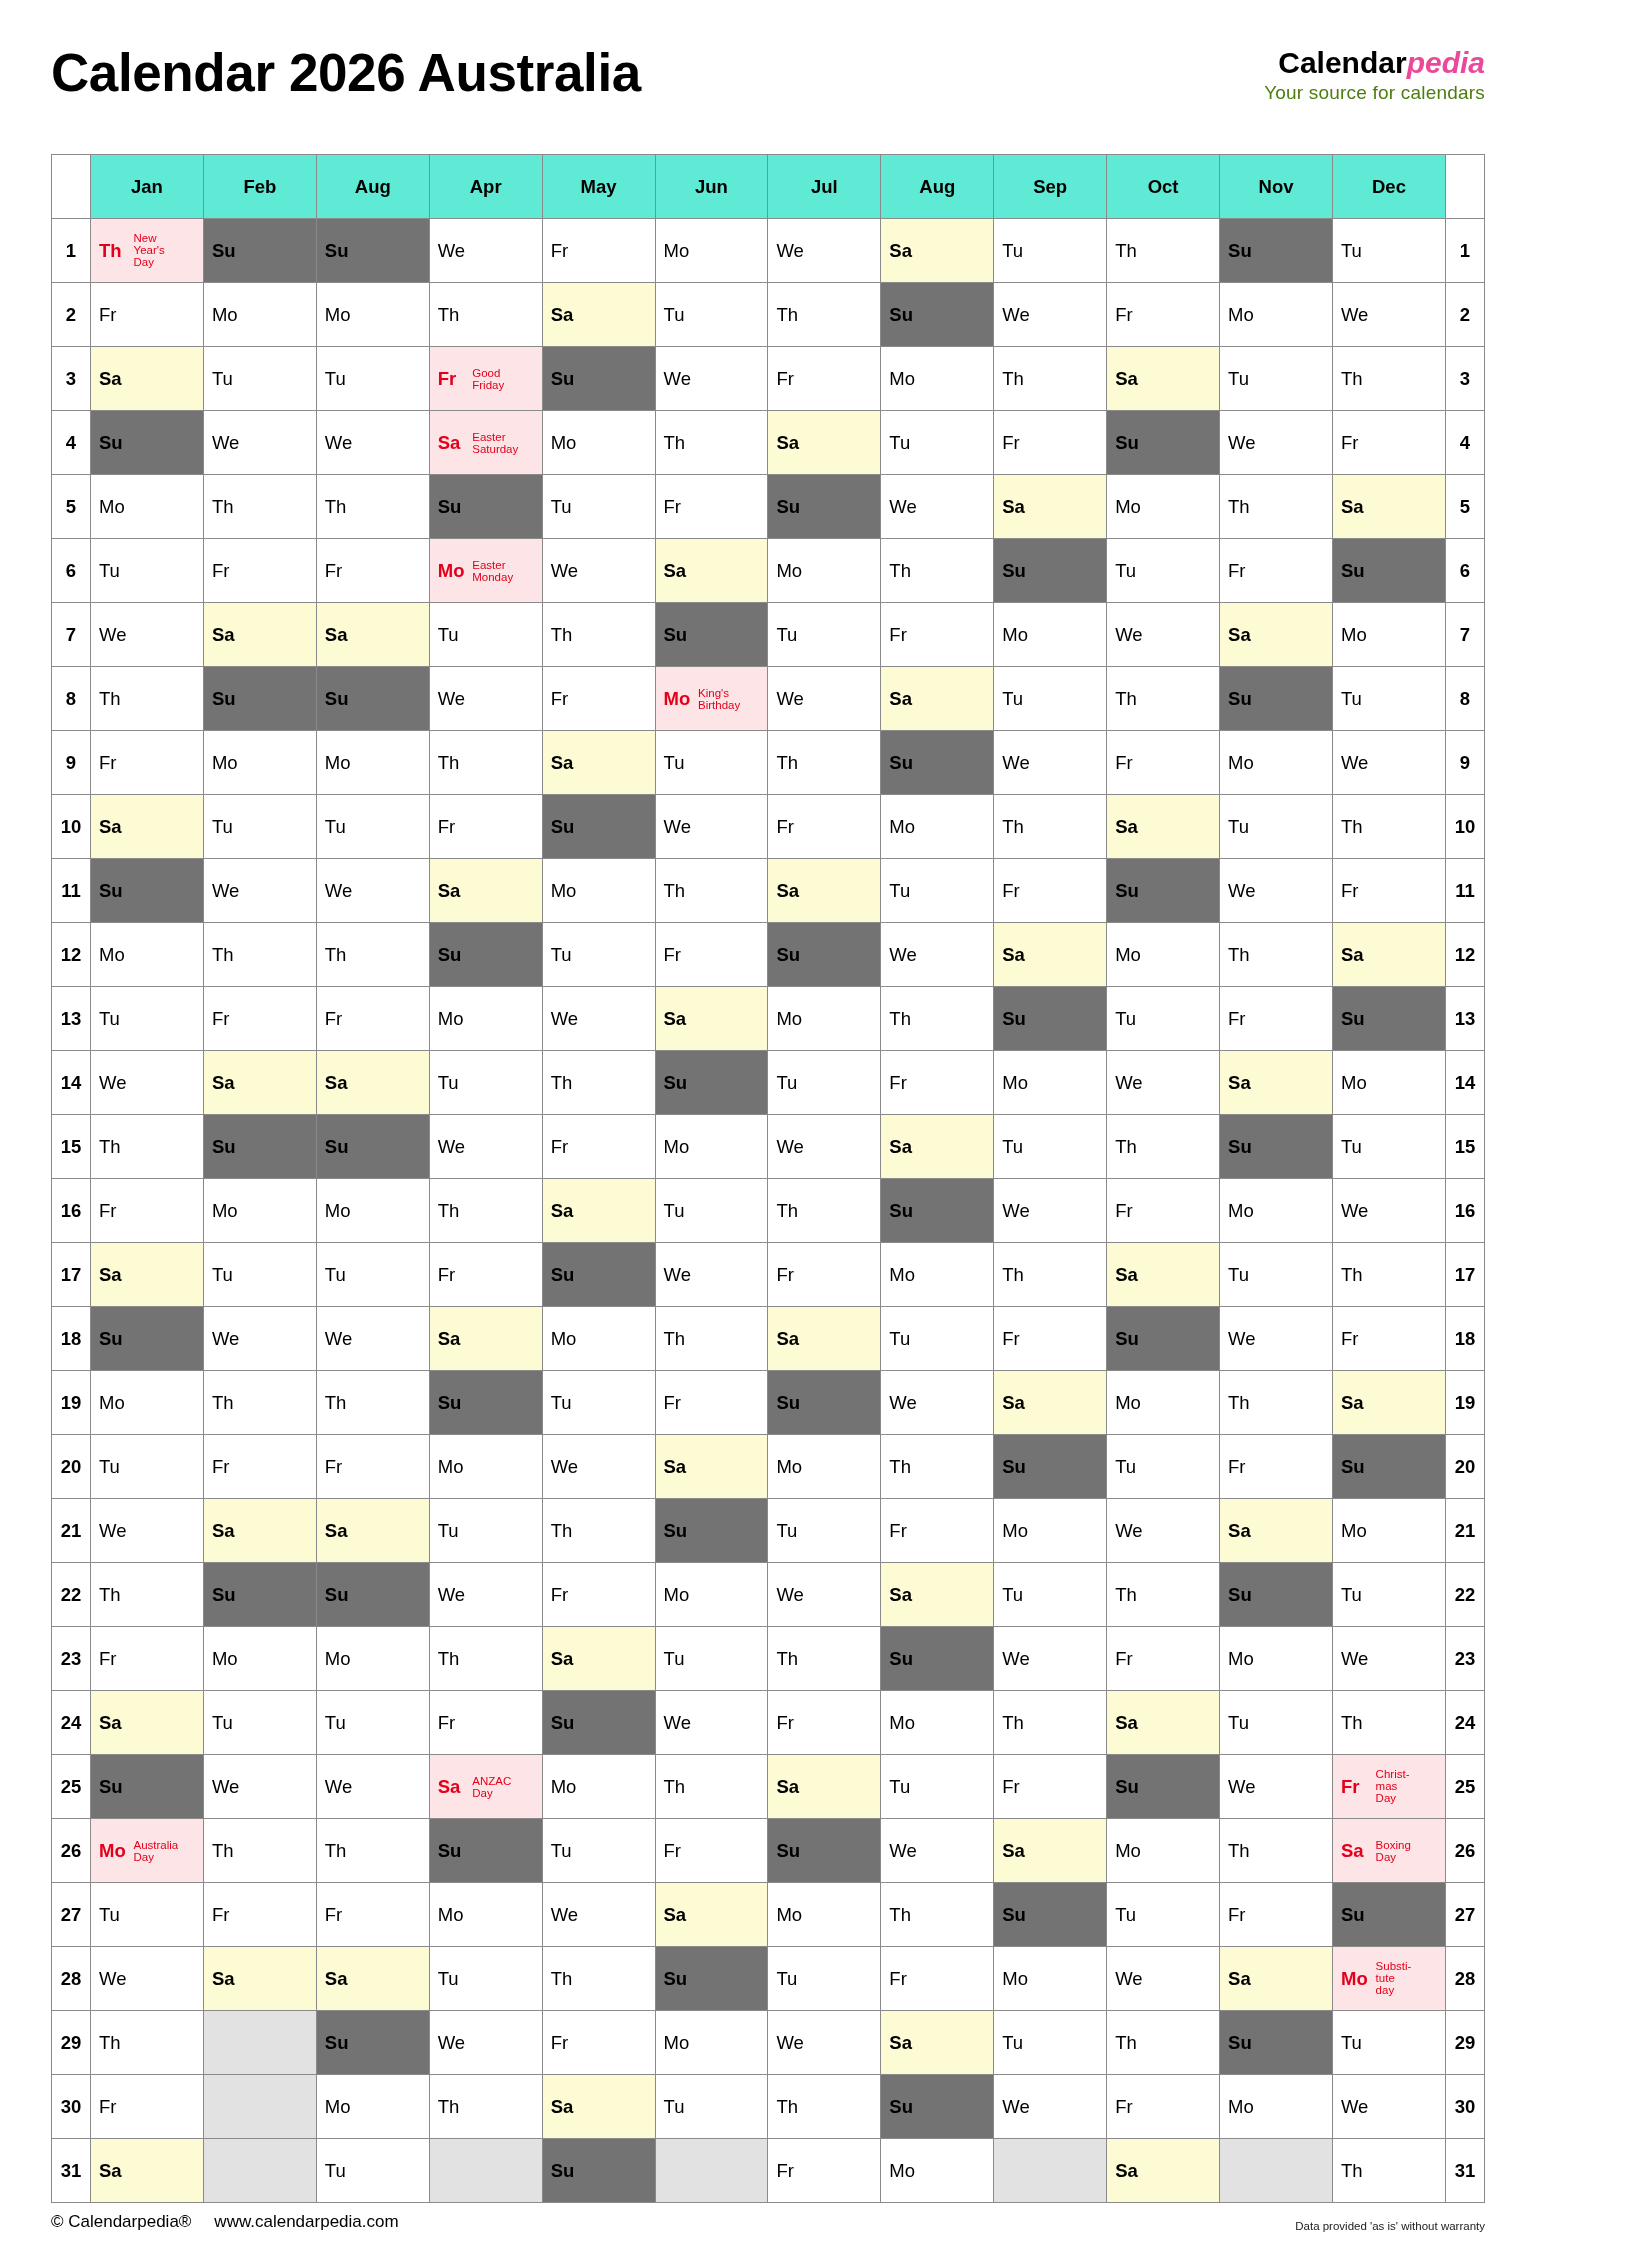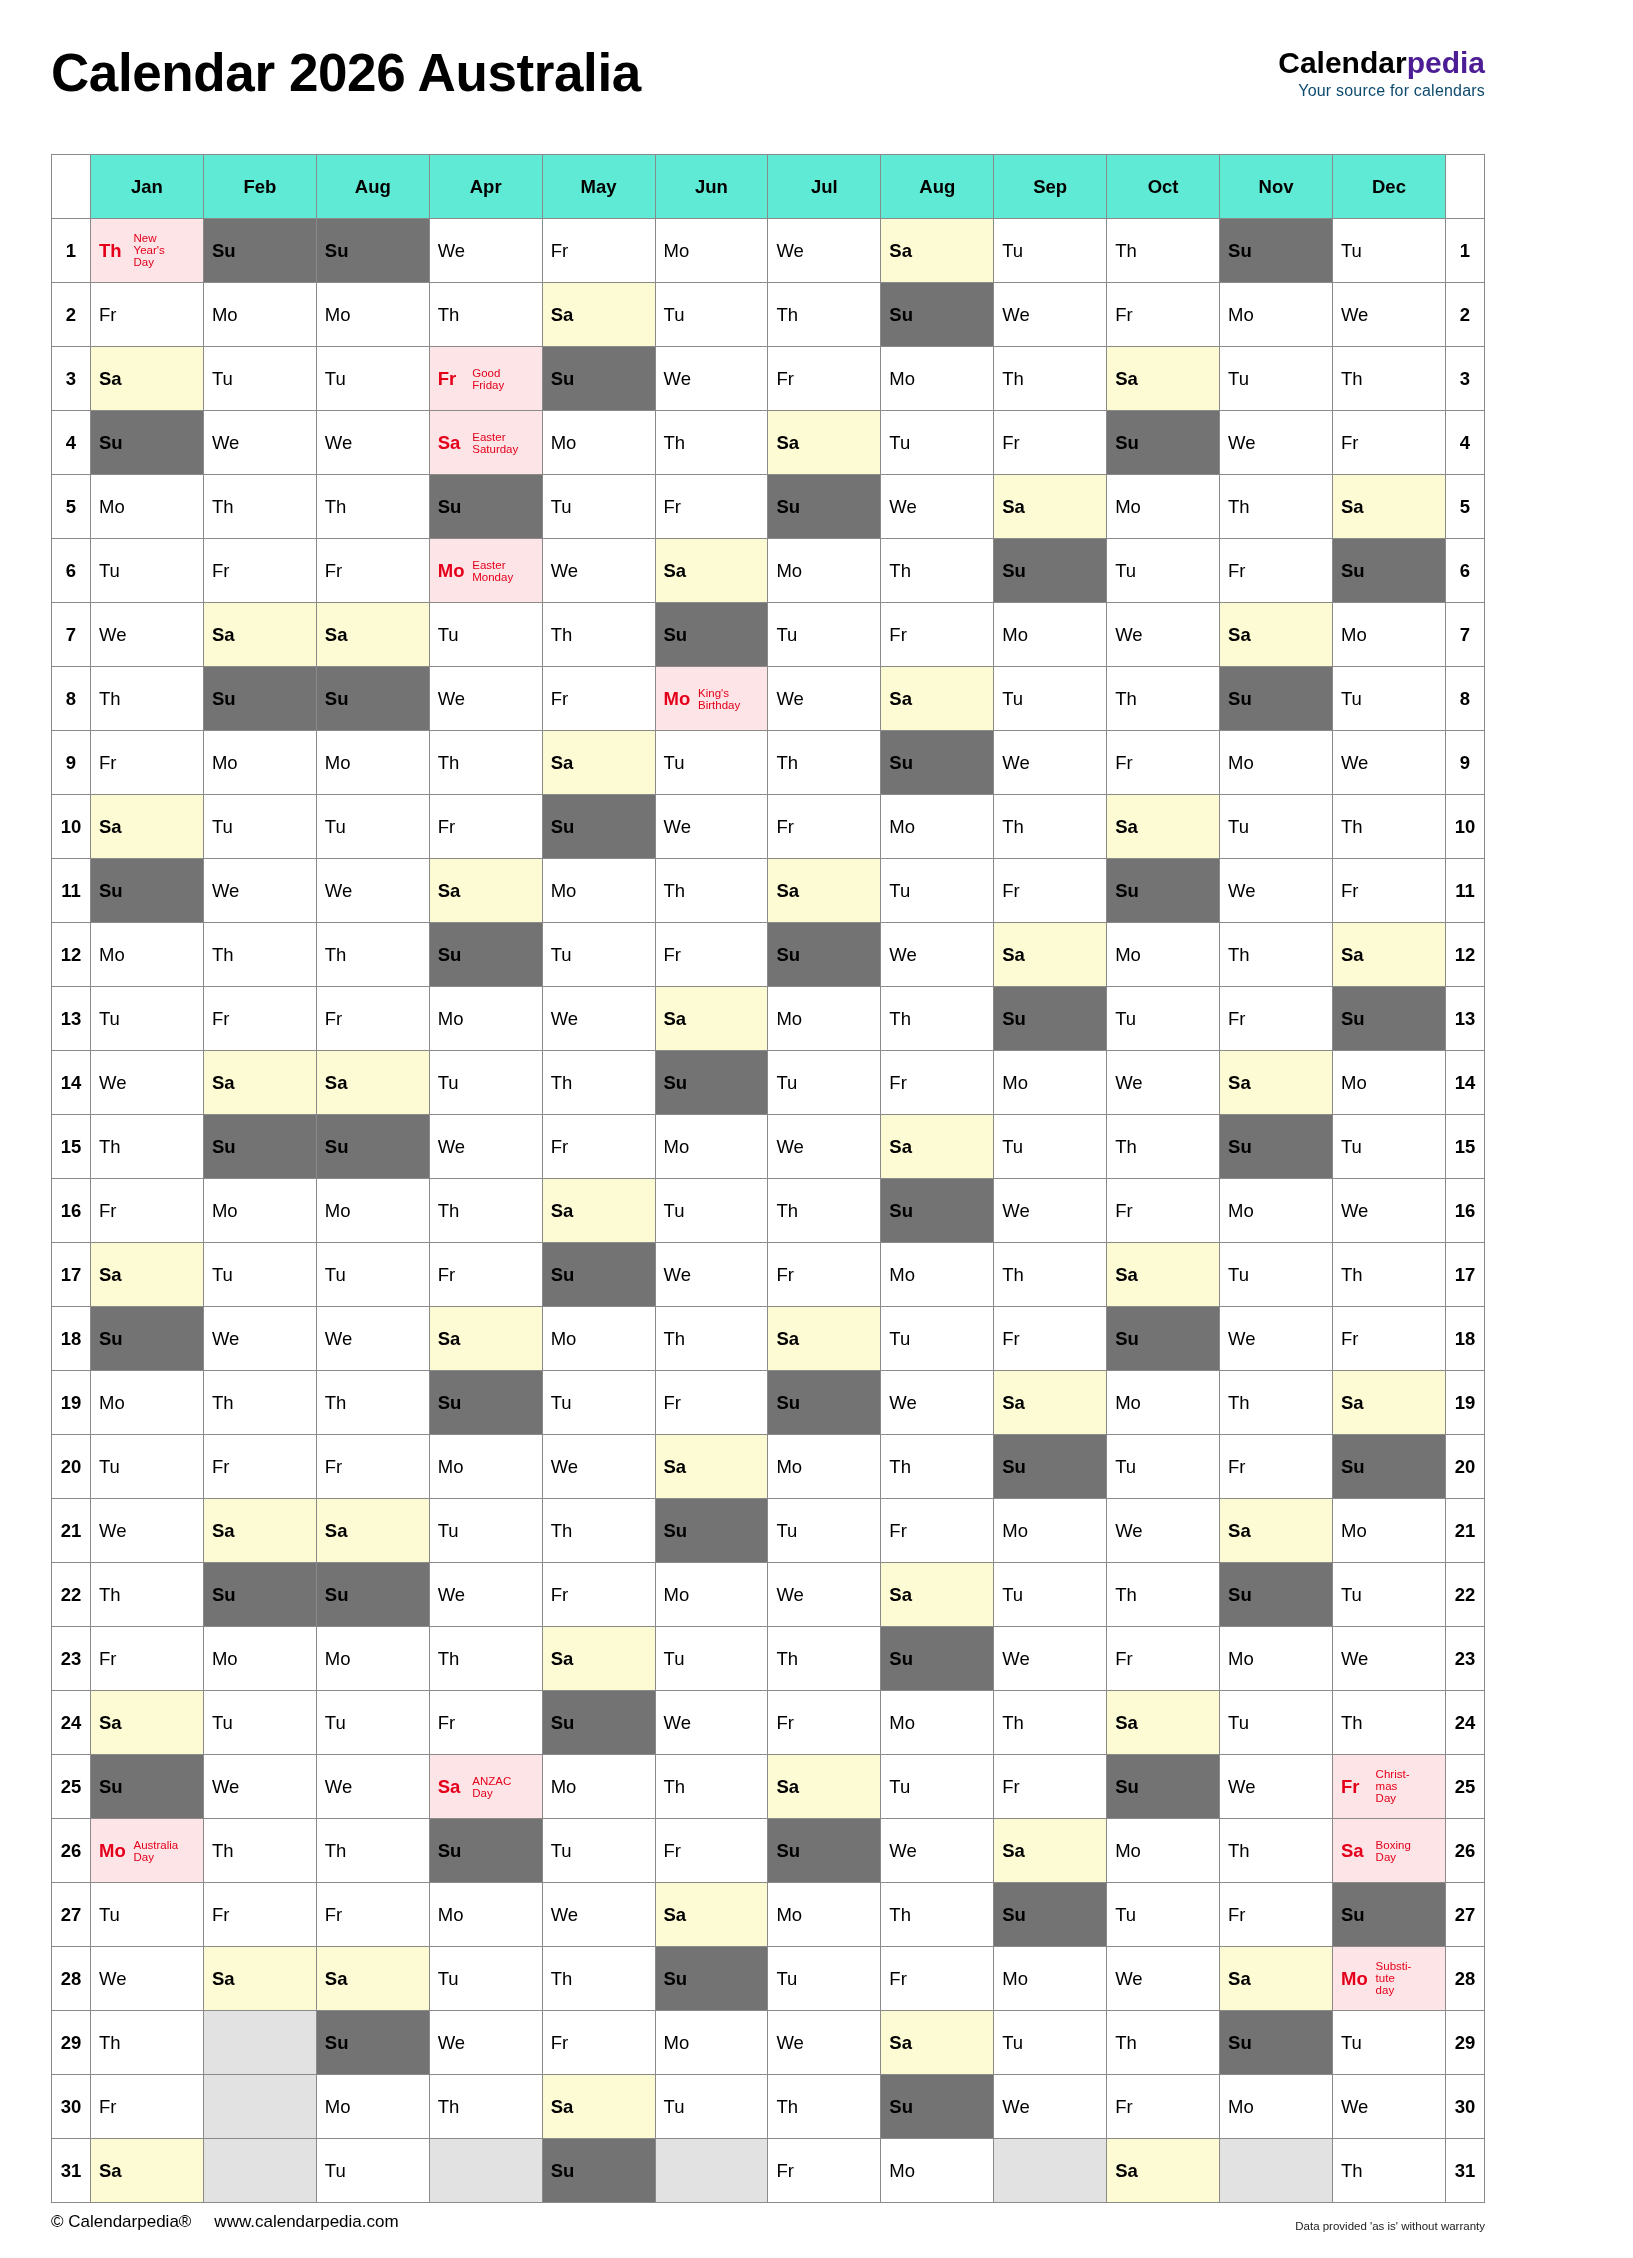--- a/index.html
+++ b/index.html
@@ -19,22 +19,22 @@
   .header{
     display:flex;align-items:flex-start;justify-content:space-between;
     height:106px;
   }
   .title{
     font-size:53px;font-weight:bold;letter-spacing:-0.4px;
     line-height:1;margin-top:12.4px;
   }
   .brand{ text-align:right; margin-top:14px;}
   .brand-name{font-size:30px;font-weight:bold;line-height:1;}
-  .brand-name .red{color:#4c1d95;}
-  .brand-sub{font-size:16px;color:#0c4a6e;margin-top:4.4px;letter-spacing:0.2px;}
+  .brand-name .red{color:#ec4899;font-style:italic;}
+  .brand-sub{font-size:19px;color:#4d7c0f;margin-top:4.4px;letter-spacing:0.2px;}
 
   
   table.cal{
     border-collapse:collapse;
     width:100%;
     table-layout:fixed;
     margin-top:14px;
   }
   table.cal td, table.cal th{
     border:0.9px solid #8a8a8a;

